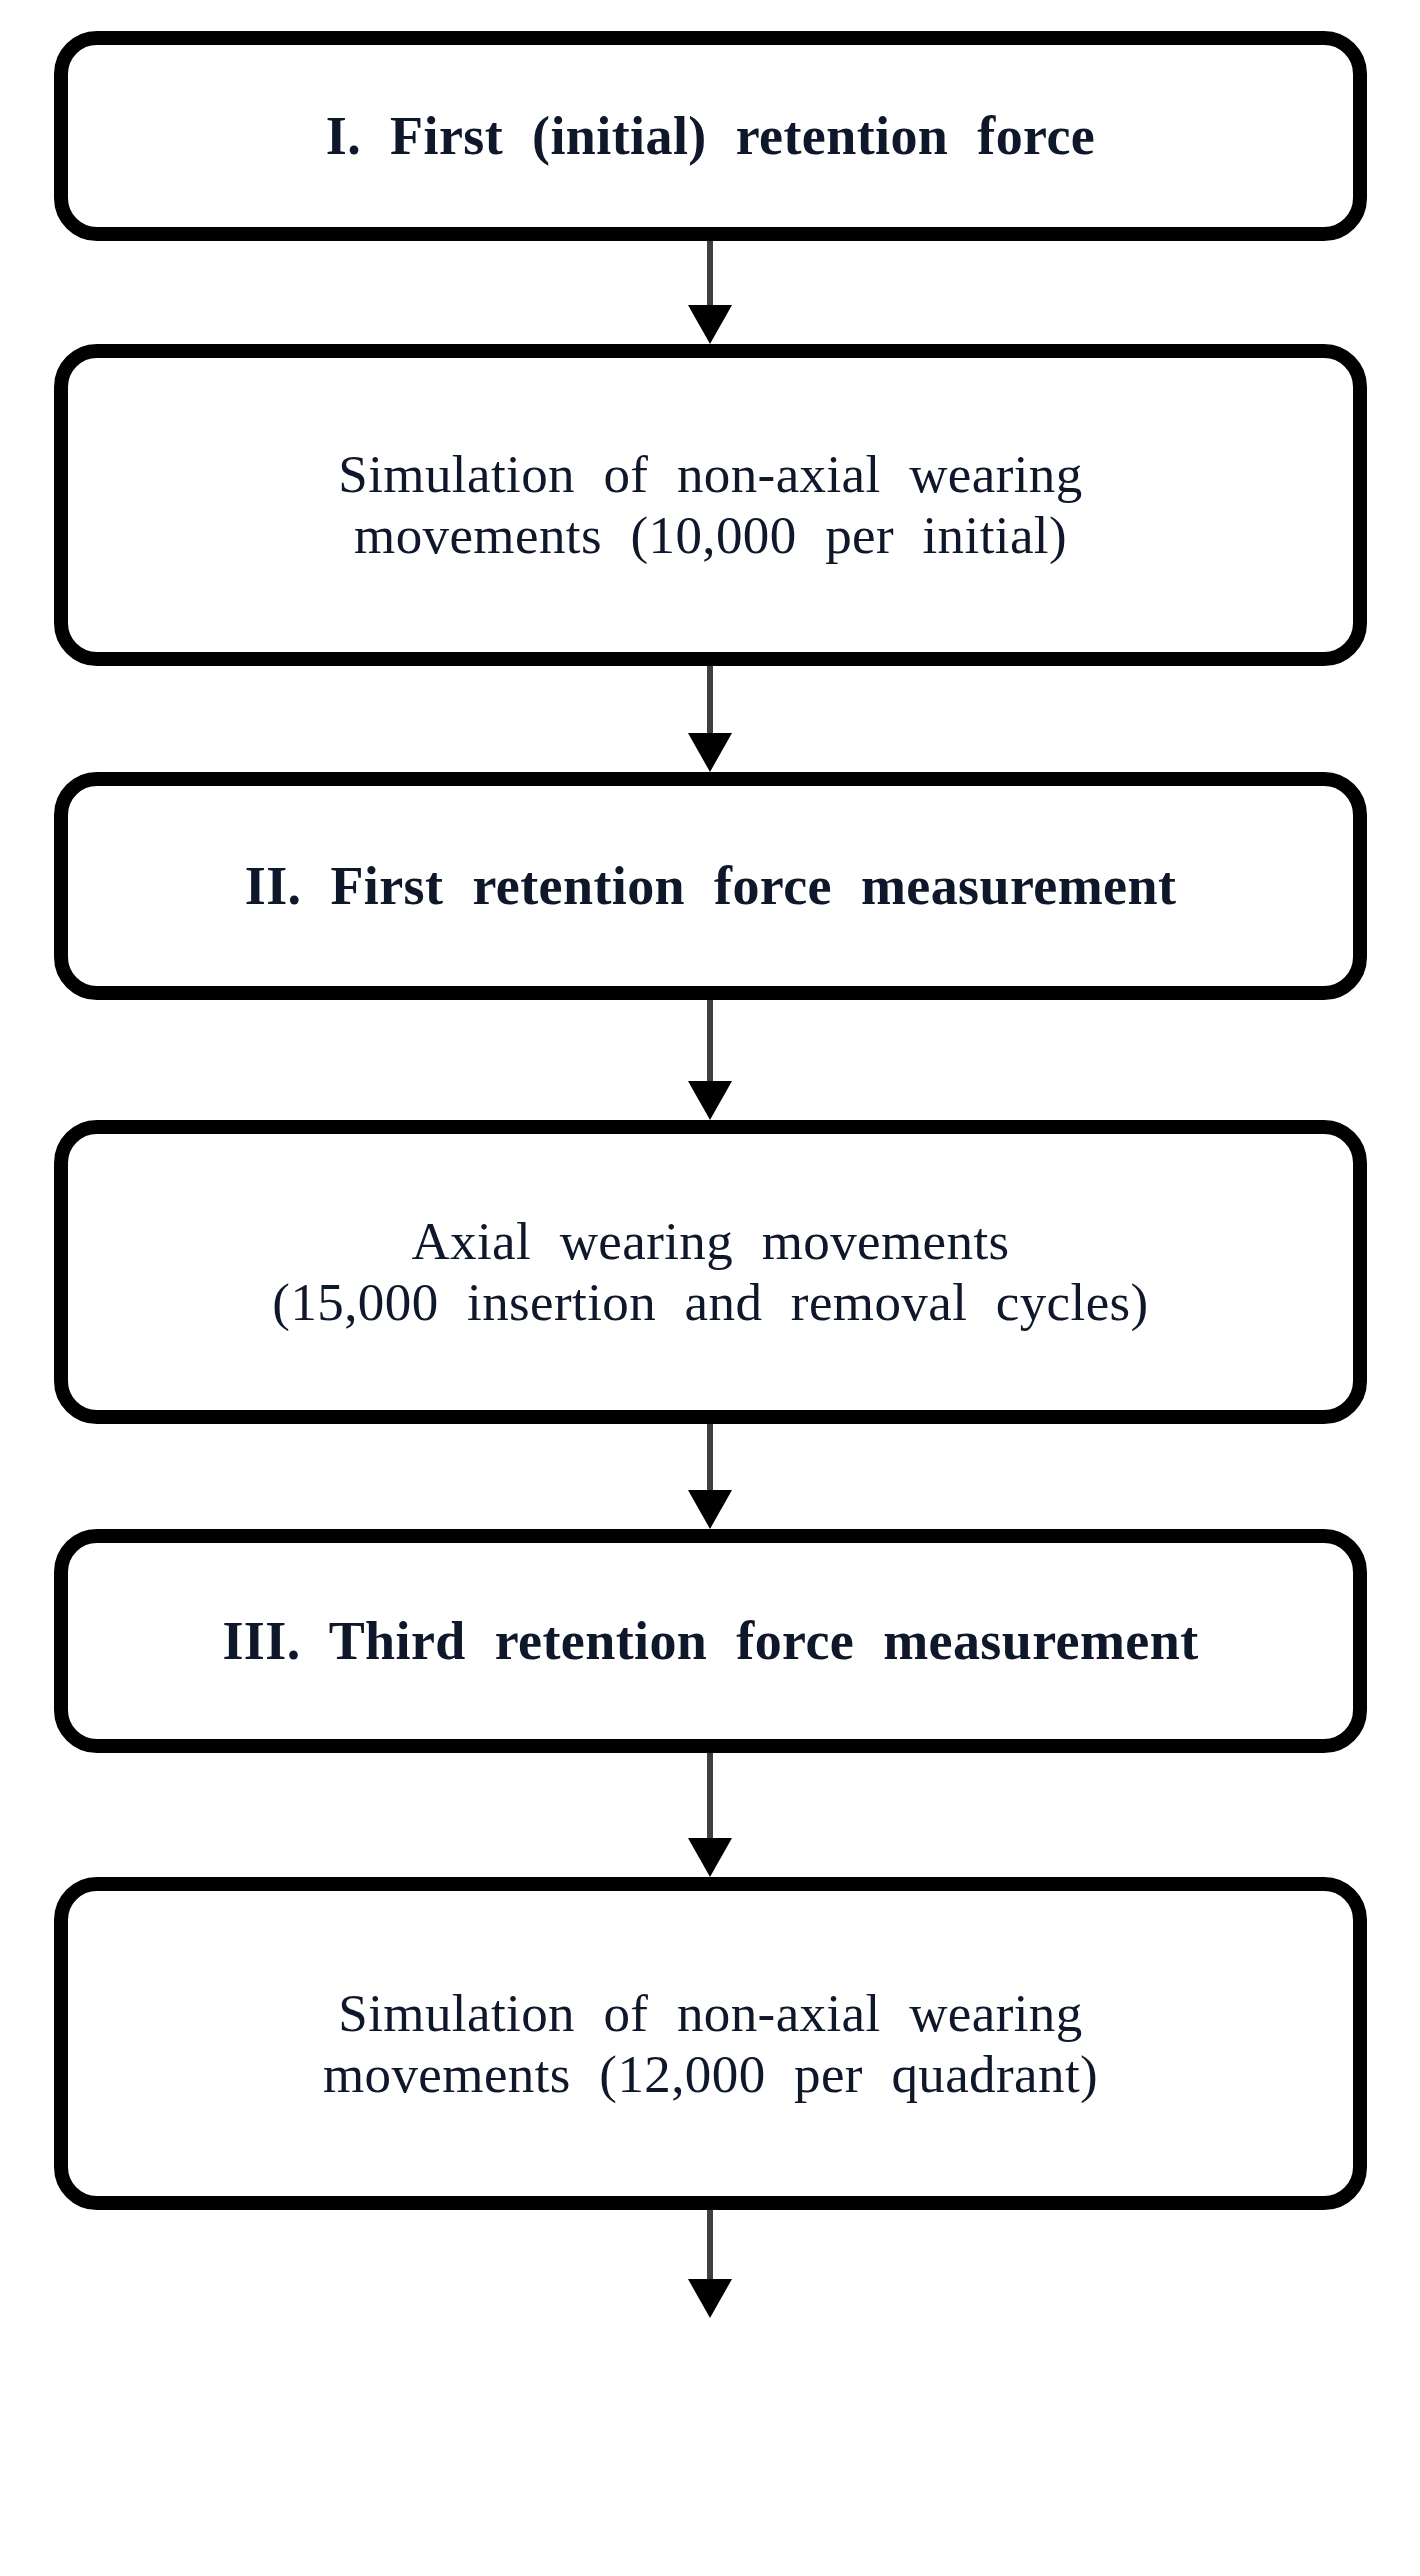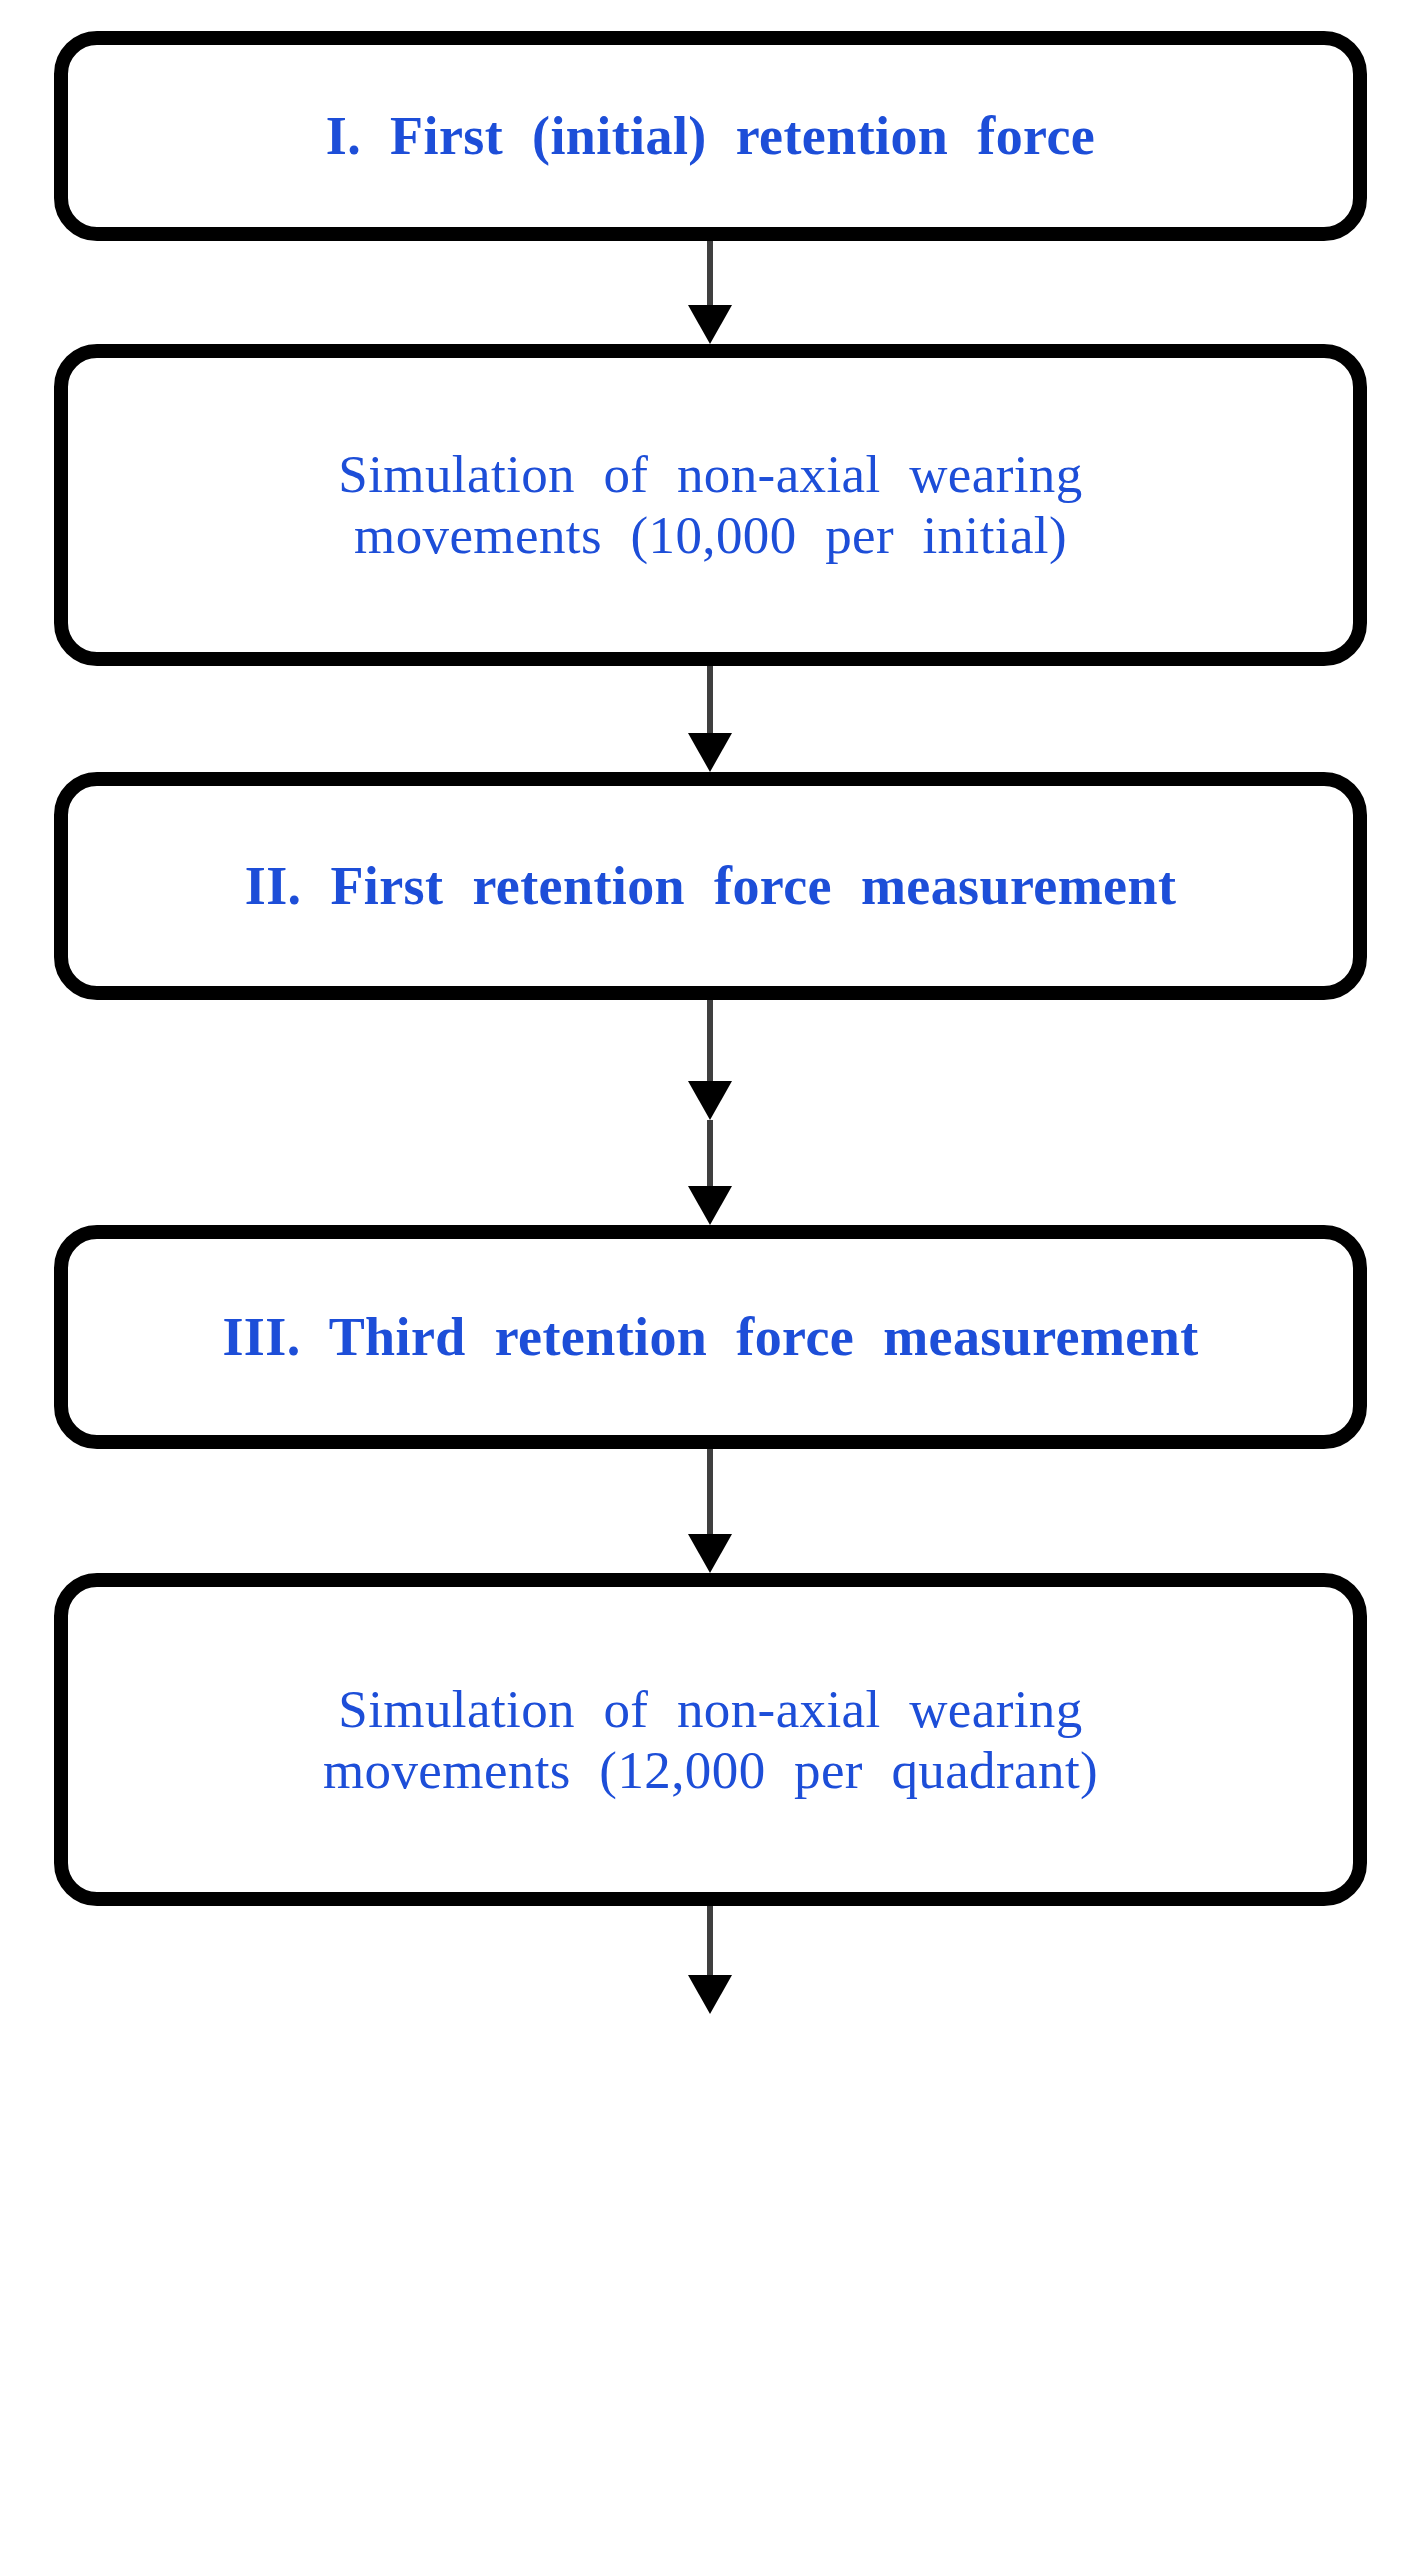--- a/index.html
+++ b/index.html
@@ -8,21 +8,21 @@
     background: #ffffff;
   }
   .canvas {
     position: relative;
     width: 1420px;
     height: 2576px;
     background: #ffffff;
     box-sizing: border-box;
     padding-top: 31px;
     font-family: "Liberation Serif", "DejaVu Serif", serif;
-    color: #1d4ed8;
+    color: #0f172a;
   }
   .node {
     box-sizing: border-box;
     width: 1313px;
     margin-left: 54px;
     border: 14px solid #000000;
     border-radius: 43px;
     background: #ffffff;
     display: flex;
     flex-direction: column;
@@ -92,20 +92,24 @@
 
   <div class="node bold single" style="height:228px">
     <span class="line">II. First retention force measurement</span>
   </div>
 
   <div class="arrow" style="height:120px">
     <span class="shaft"></span>
     <span class="head"></span>
   </div>
 
+  <div class="node" style="height:304px">
+    <span class="line">Axial wearing movements</span>
+    <span class="line">(15,000 insertion and removal cycles)</span>
+  </div>
 
   <div class="arrow" style="height:105px">
     <span class="shaft"></span>
     <span class="head"></span>
   </div>
 
   <div class="node bold single" style="height:224px">
     <span class="line">III. Third retention force measurement</span>
   </div>
 

